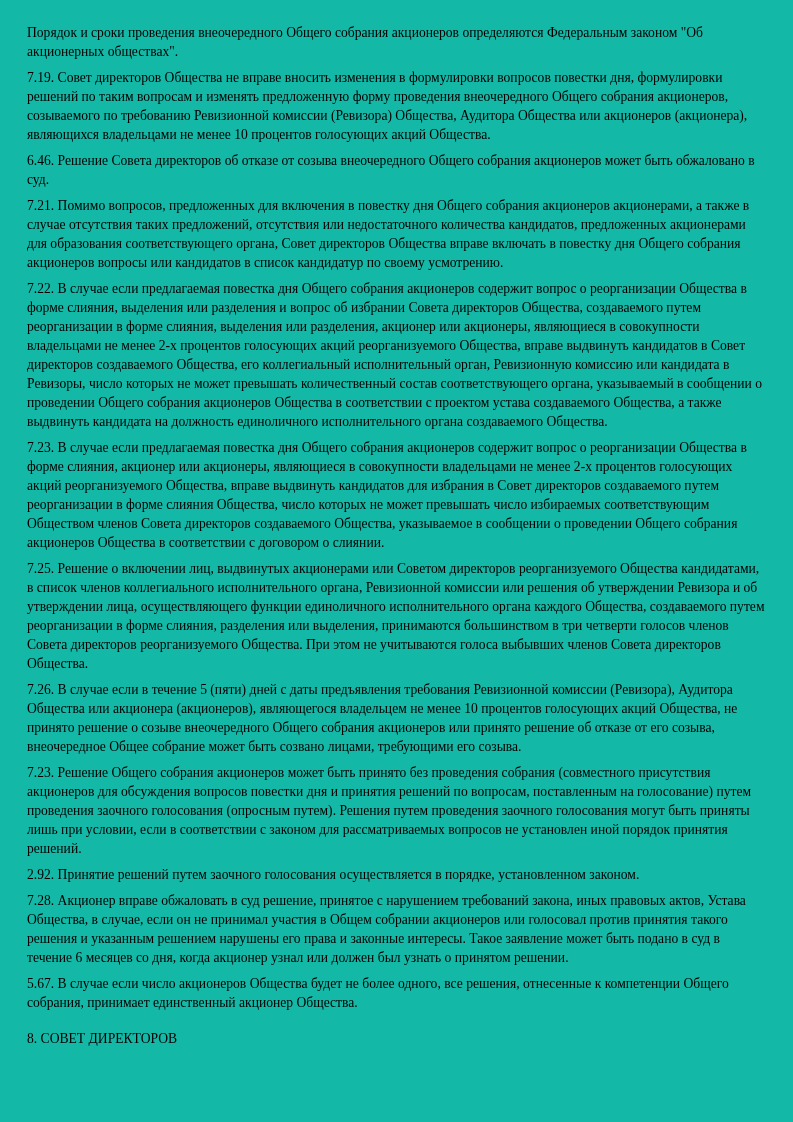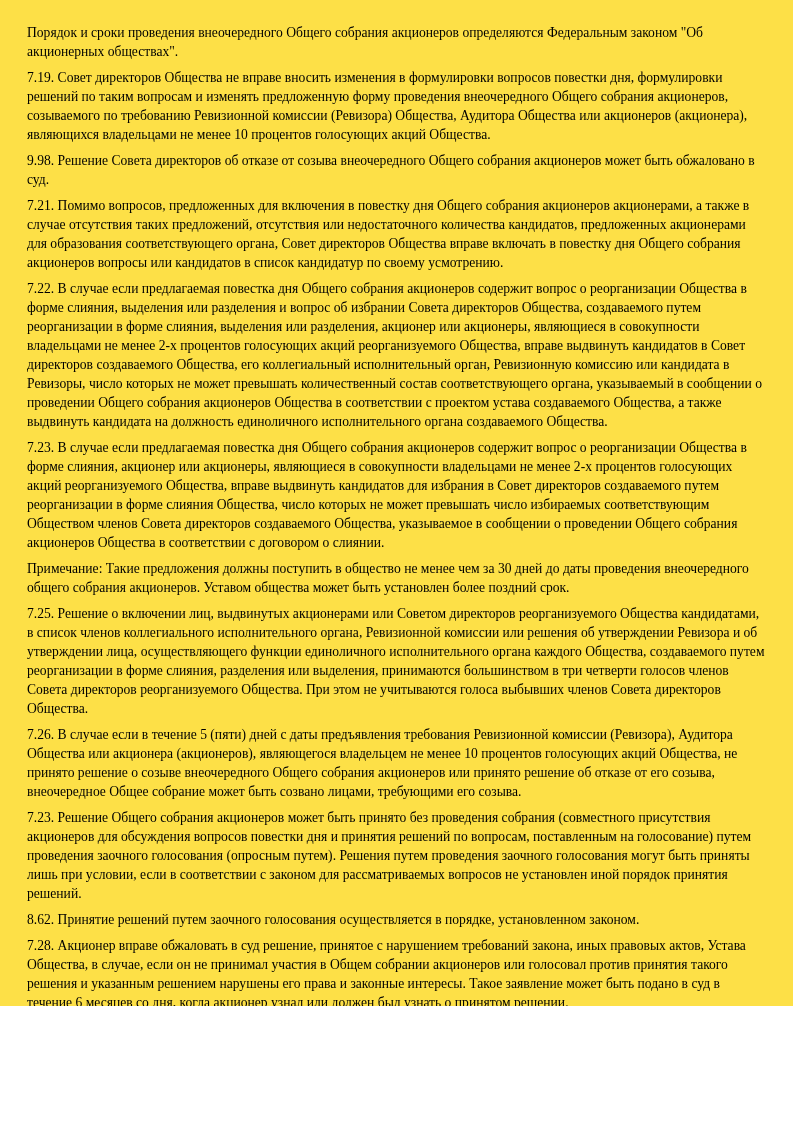--- a/index.html
+++ b/index.html
@@ -3,22 +3,22 @@
 <meta charset="utf-8">
 <style>
   html, body {
     margin: 0;
     padding: 0;
     background: #ffffff;
   }
   .page {
     position: relative;
     width: 793px;
-    height: 1006px;
-    background: #fde047;
+    height: 1122px;
+    background: #14b8a6;
     overflow: hidden;
   }
   .doc {
     box-sizing: border-box;
     width: 793px;
     padding: 23px 26px 0 27px;
     font-family: "Liberation Serif", "DejaVu Serif", serif;
     font-size: 13.6px;
     line-height: 19px;
     color: #000000;
@@ -32,26 +32,25 @@
     margin-bottom: 29px;
   }
 </style>
 </head>
 <body>
 
 <div class="page">
   <div class="doc" id="doc">
       <p class="para">Порядок и сроки проведения внеочередного Общего собрания акционеров определяются Федеральным законом "Об акционерных обществах".</p>
       <p class="para">7.19. Совет директоров Общества не вправе вносить изменения в формулировки вопросов повестки дня, формулировки решений по таким вопросам и изменять предложенную форму проведения внеочередного Общего собрания акционеров, созываемого по требованию Ревизионной комиссии (Ревизора) Общества, Аудитора Общества или акционеров (акционера), являющихся владельцами не менее 10 процентов голосующих акций Общества.</p>
-      <p class="para">9.98. Решение Совета директоров об отказе от созыва внеочередного Общего собрания акционеров может быть обжаловано в суд.</p>
+      <p class="para">6.46. Решение Совета директоров об отказе от созыва внеочередного Общего собрания акционеров может быть обжаловано в суд.</p>
       <p class="para">7.21. Помимо вопросов, предложенных для включения в повестку дня Общего собрания акционеров акционерами, а также в случае отсутствия таких предложений, отсутствия или недостаточного количества кандидатов, предложенных акционерами для образования соответствующего органа, Совет директоров Общества вправе включать в повестку дня Общего собрания акционеров вопросы или кандидатов в список кандидатур по своему усмотрению.</p>
       <p class="para">7.22. В случае если предлагаемая повестка дня Общего собрания акционеров содержит вопрос о реорганизации Общества в форме слияния, выделения или разделения и вопрос об избрании Совета директоров Общества, создаваемого путем реорганизации в форме слияния, выделения или разделения, акционер или акционеры, являющиеся в совокупности владельцами не менее 2-х процентов голосующих акций реорганизуемого Общества, вправе выдвинуть кандидатов в Совет директоров создаваемого Общества, его коллегиальный исполнительный орган, Ревизионную комиссию или кандидата в Ревизоры, число которых не может превышать количественный состав соответствующего органа, указываемый в сообщении о проведении Общего собрания акционеров Общества в соответствии с проектом устава создаваемого Общества, а также выдвинуть кандидата на должность единоличного исполнительного органа создаваемого Общества.</p>
       <p class="para">7.23. В случае если предлагаемая повестка дня Общего собрания акционеров содержит вопрос о реорганизации Общества в форме слияния, акционер или акционеры, являющиеся в совокупности владельцами не менее 2-х процентов голосующих акций реорганизуемого Общества, вправе выдвинуть кандидатов для избрания в Совет директоров создаваемого путем реорганизации в форме слияния Общества, число которых не может превышать число избираемых соответствующим Обществом членов Совета директоров создаваемого Общества, указываемое в сообщении о проведении Общего собрания акционеров Общества в соответствии с договором о слиянии.</p>
-      <p class="para">Примечание: Такие предложения должны поступить в общество не менее чем за 30 дней до даты проведения внеочередного общего собрания акционеров. Уставом общества может быть установлен более поздний срок.</p>
       <p class="para">7.25. Решение о включении лиц, выдвинутых акционерами или Советом директоров реорганизуемого Общества кандидатами, в список членов коллегиального исполнительного органа, Ревизионной комиссии или решения об утверждении Ревизора и об утверждении лица, осуществляющего функции единоличного исполнительного органа каждого Общества, создаваемого путем реорганизации в форме слияния, разделения или выделения, принимаются большинством в три четверти голосов членов Совета директоров реорганизуемого Общества. При этом не учитываются голоса выбывших членов Совета директоров Общества.</p>
       <p class="para">7.26. В случае если в течение 5 (пяти) дней с даты предъявления требования Ревизионной комиссии (Ревизора), Аудитора Общества или акционера (акционеров), являющегося владельцем не менее 10 процентов голосующих акций Общества, не принято решение о созыве внеочередного Общего собрания акционеров или принято решение об отказе от его созыва, внеочередное Общее собрание может быть созвано лицами, требующими его созыва.</p>
       <p class="para">7.23. Решение Общего собрания акционеров может быть принято без проведения собрания (совместного присутствия акционеров для обсуждения вопросов повестки дня и принятия решений по вопросам, поставленным на голосование) путем проведения заочного голосования (опросным путем). Решения путем проведения заочного голосования могут быть приняты лишь при условии, если в соответствии с законом для рассматриваемых вопросов не установлен иной порядок принятия решений.</p>
-      <p class="para">8.62. Принятие решений путем заочного голосования осуществляется в порядке, установленном законом.</p>
+      <p class="para">2.92. Принятие решений путем заочного голосования осуществляется в порядке, установленном законом.</p>
       <p class="para">7.28. Акционер вправе обжаловать в суд решение, принятое с нарушением требований закона, иных правовых актов, Устава Общества, в случае, если он не принимал участия в Общем собрании акционеров или голосовал против принятия такого решения и указанным решением нарушены его права и законные интересы. Такое заявление может быть подано в суд в течение 6 месяцев со дня, когда акционер узнал или должен был узнать о принятом решении.</p>
       <p class="para">5.67. В случае если число акционеров Общества будет не более одного, все решения, отнесенные к компетенции Общего собрания, принимает единственный акционер Общества.</p>
       <p class="heading">8. СОВЕТ ДИРЕКТОРОВ</p>
     </div>
 </div>
 
 </body></html>

